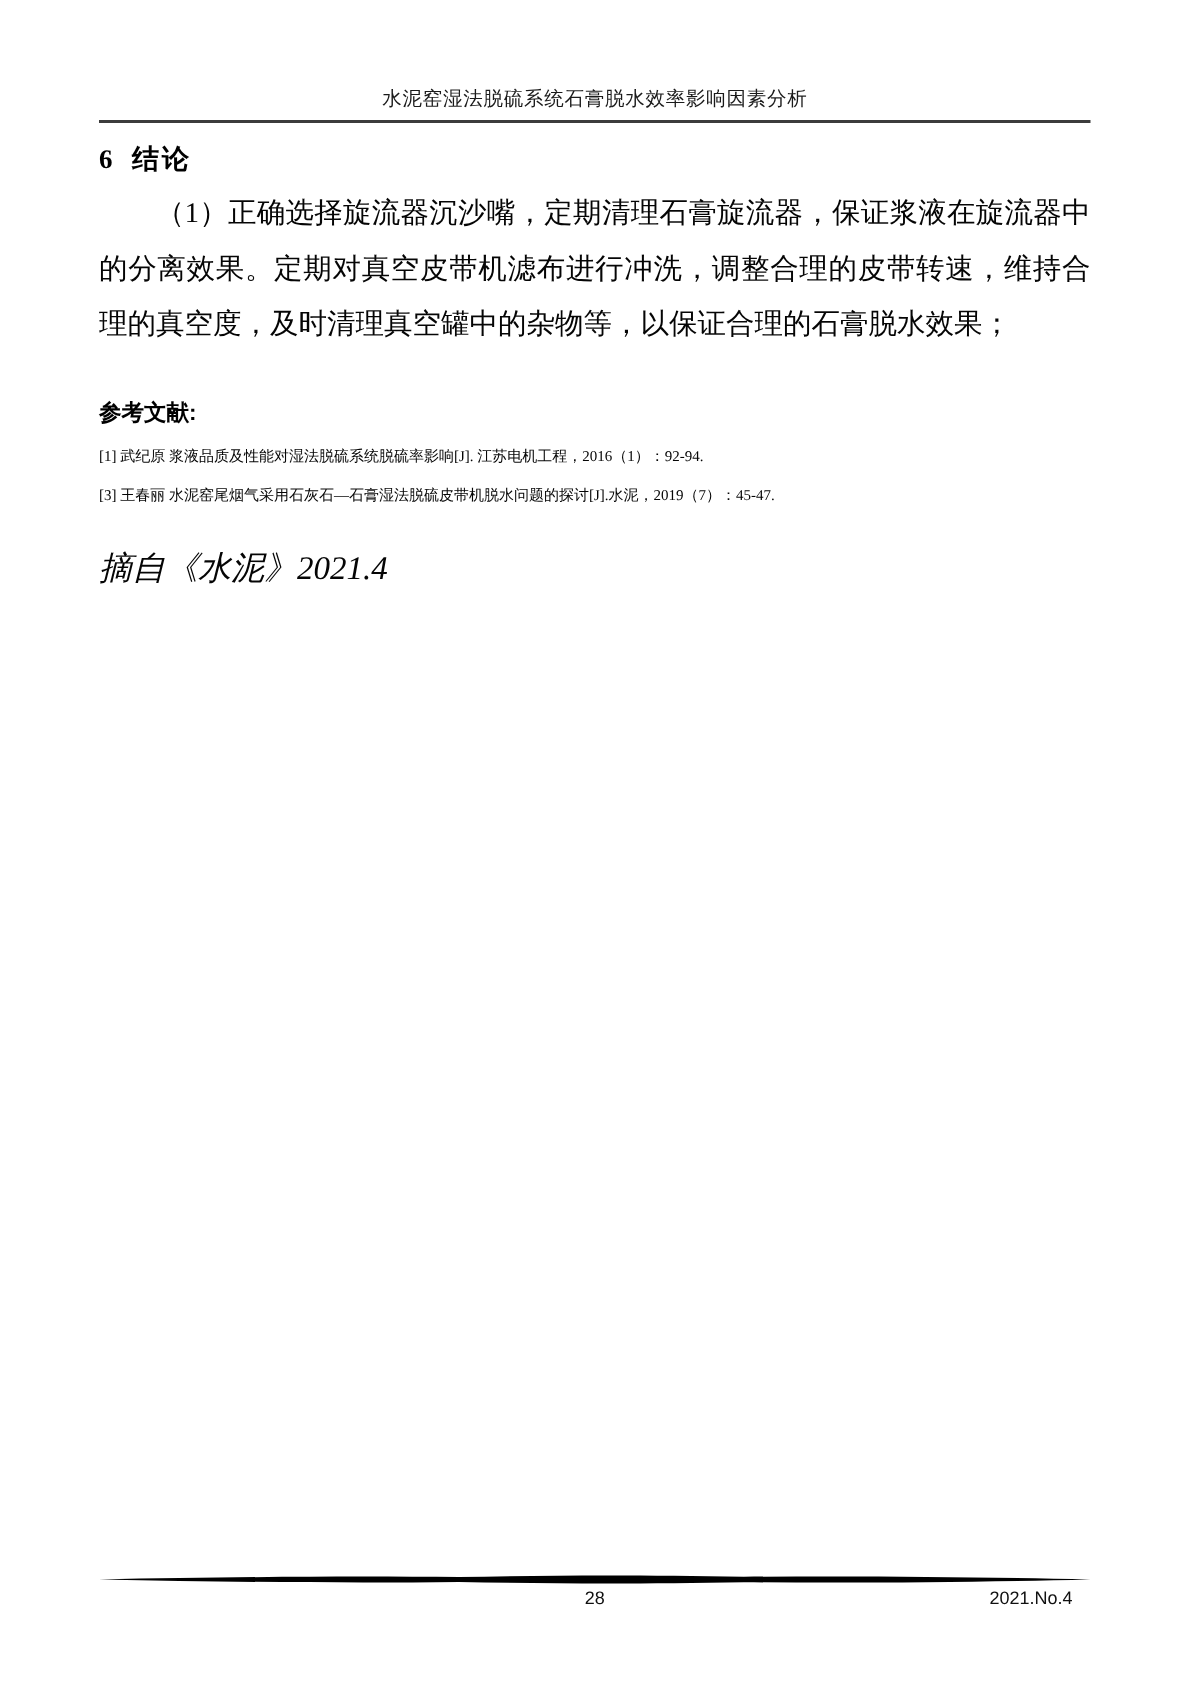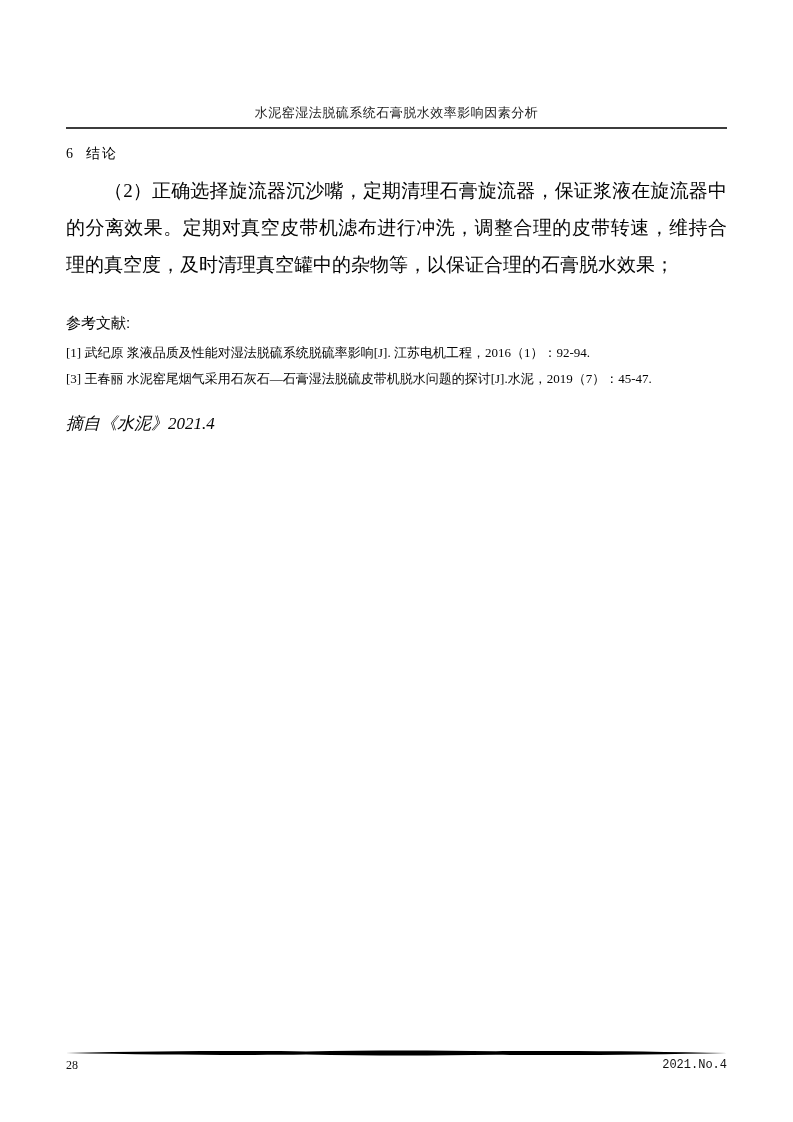--- a/index.html
+++ b/index.html
@@ -12,21 +12,20 @@
     background: #ffffff;
     color: #000000;
     font-family: "Liberation Serif", "DejaVu Serif", serif;
     overflow: hidden;
   }
   .content {
     position: absolute;
     left: 66px;
     right: 66px;
     top: 0;
-    margin-top: 47px;
   }
   .header-title {
     padding-top: 57px;
     text-align: center;
     font-size: 13px;
     letter-spacing: 0.5px;
     color: #1a1a1a;
   }
   .header-rule {
     border: none;
@@ -37,56 +36,56 @@
     font-size: 19px;
     line-height: 37px;
     text-align: justify;
     text-indent: 2em;
     color: #050505;
   }
   .intro-para { margin-top: 6px; }
   .section-heading {
     margin-top: 9px;
     margin-bottom: 3px;
-    font-size: 14px;
-    font-weight: 400;
+    font-size: 18px;
+    font-weight: 700;
     color: #000000;
     line-height: 30px;
   }
   .section-heading .sec-num {
     font-family: "Liberation Serif", serif;
   }
   .section-heading .sec-title {
     font-family: "Liberation Sans", "DejaVu Sans", sans-serif;
     margin-left: 13px;
     letter-spacing: 2px;
   }
   .references {
     margin-top: 31px;
   }
   .references-heading {
     font-family: "Liberation Sans", "DejaVu Sans", sans-serif;
-    font-weight: 400;
+    font-weight: 700;
     font-size: 15px;
     color: #000000;
   }
   .reference-list {
     list-style: none;
     margin-top: 7px;
   }
   .reference-item {
-    font-size: 13px;
+    font-size: 10px;
     line-height: 26px;
     color: #050505;
     white-space: nowrap;
   }
   .source-note {
     margin-top: 20px;
     font-style: italic;
-    font-size: 17px;
+    font-size: 22px;
     color: #050505;
   }
   .page-footer {
     position: absolute;
     left: 66px;
     right: 66px;
     top: 1049px;
   }
   .footer-rule-svg {
     display: block;
@@ -98,46 +97,44 @@
     margin-top: 1px;
     height: 16px;
     font-family: "Liberation Sans", "DejaVu Sans", sans-serif;
     font-size: 12px;
     color: #111111;
   }
   .page-number {
     position: absolute;
     left: 0;
     right: 0;
-    text-align: left;
-    font-family: Liberation Serif, serif;
+    text-align: center;
   }
   .issue-label {
     position: absolute;
-    right: 0;
+    right: 12px;
     top: 0;
-    font-family: Liberation Mono, monospace;
   }
 </style>
 </head>
 <body>
 
 <div class="page">
   <div class="content">
 
     <div class="header-title">水泥窑湿法脱硫系统石膏脱水效率影响因素分析</div>
     <hr class="header-rule">
 
 
     <h2 class="section-heading">
       <span class="sec-num">6</span><span class="sec-title">结论</span>
     </h2>
 
 
-    <p class="body-para">（2）正确选择旋流器沉沙嘴，定期清理石膏旋流器，保证浆液在旋流器中的分离效果。定期对真空皮带机滤布进行冲洗，调整合理的皮带转速，维持合理的真空度，及时清理真空罐中的杂物等，以保证合理的石膏脱水效果；</p>
+    <p class="body-para">（1）正确选择旋流器沉沙嘴，定期清理石膏旋流器，保证浆液在旋流器中的分离效果。定期对真空皮带机滤布进行冲洗，调整合理的皮带转速，维持合理的真空度，及时清理真空罐中的杂物等，以保证合理的石膏脱水效果；</p>
 
 
     <div class="references">
       <div class="references-heading">参考文献:</div>
       <ul class="reference-list">
         <li class="reference-item">[1]  武纪原  浆液品质及性能对湿法脱硫系统脱硫率影响[J]. 江苏电机工程，2016（1）：92-94.</li>
         <li class="reference-item">[3]  王春丽  水泥窑尾烟气采用石灰石—石膏湿法脱硫皮带机脱水问题的探讨[J].水泥，2019（7）：45-47.</li>
       </ul>
     </div>
 

